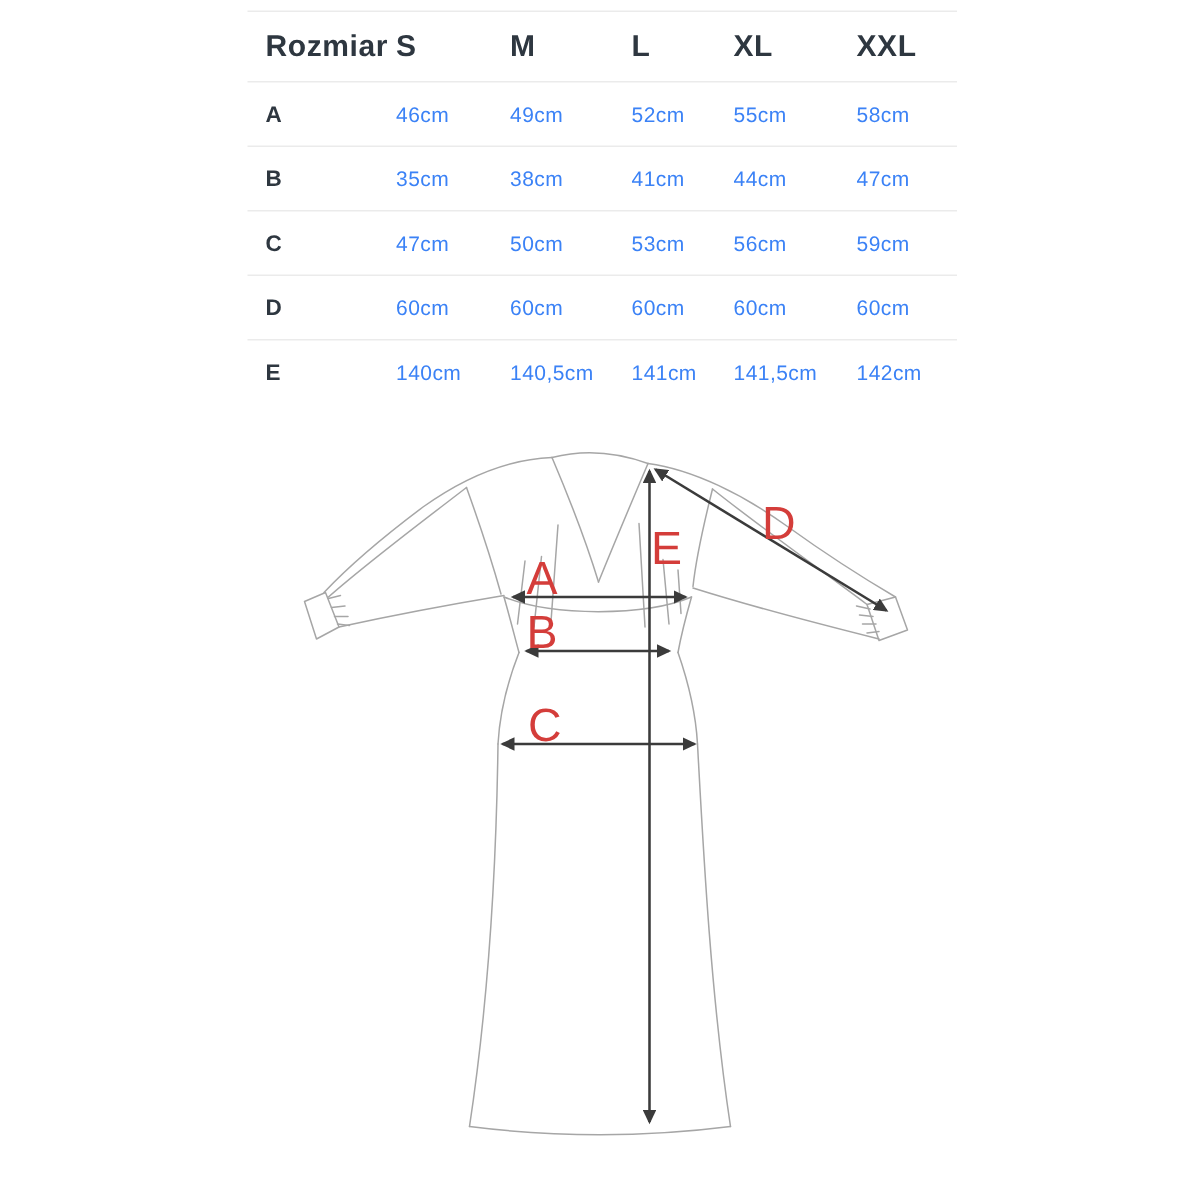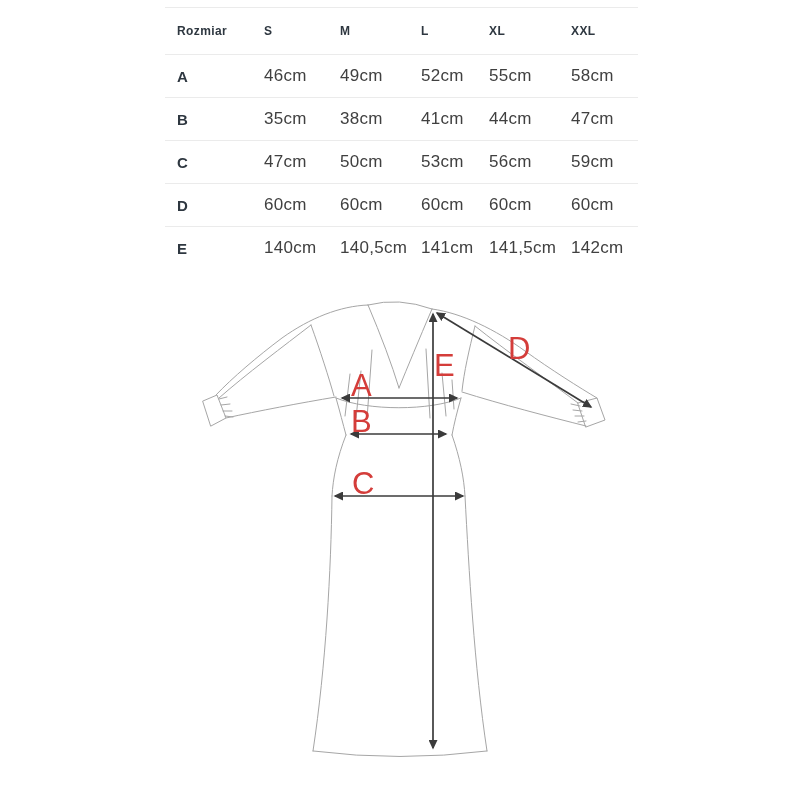--- a/index.html
+++ b/index.html
@@ -14,27 +14,27 @@
   .st-row{
     display:grid;
     grid-template-columns:87px 76px 81px 68px 82px 79px;
     align-items:center;
     border-top:1px solid #ebebeb;
     height:42px;
   }
   .st-row.header{height:46px;}
   .st-cell{
     padding-left:12px;
-    font-size:17px;
-    color:#404040;
+    font-size:14px;
+    color:#3b82f6;
     letter-spacing:.3px;
     white-space:nowrap;
   }
   .st-cell.head{
-    font-size:12px;
+    font-size:20px;
     font-weight:bold;
     color:#2e3740;
     letter-spacing:.4px;
   }
   .st-cell.rowlabel{
     font-size:15px;
     font-weight:bold;
     color:#2e3740;
   }
   

